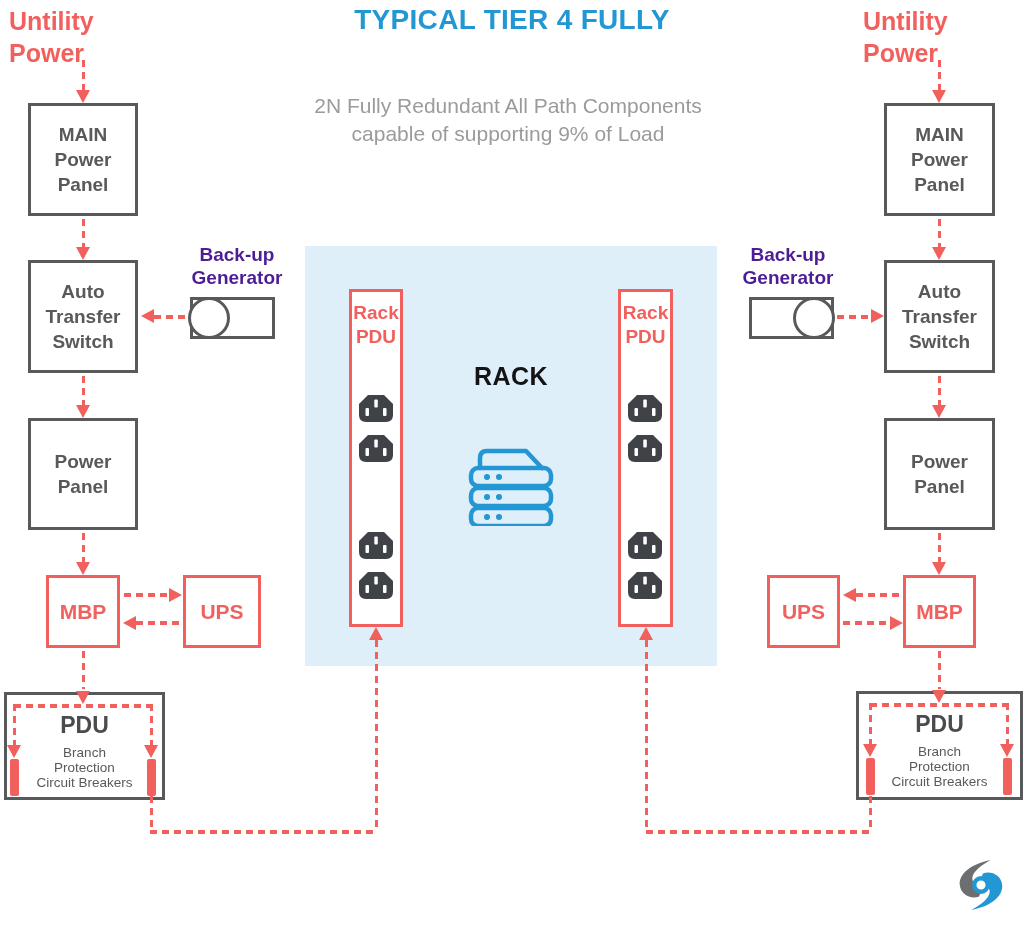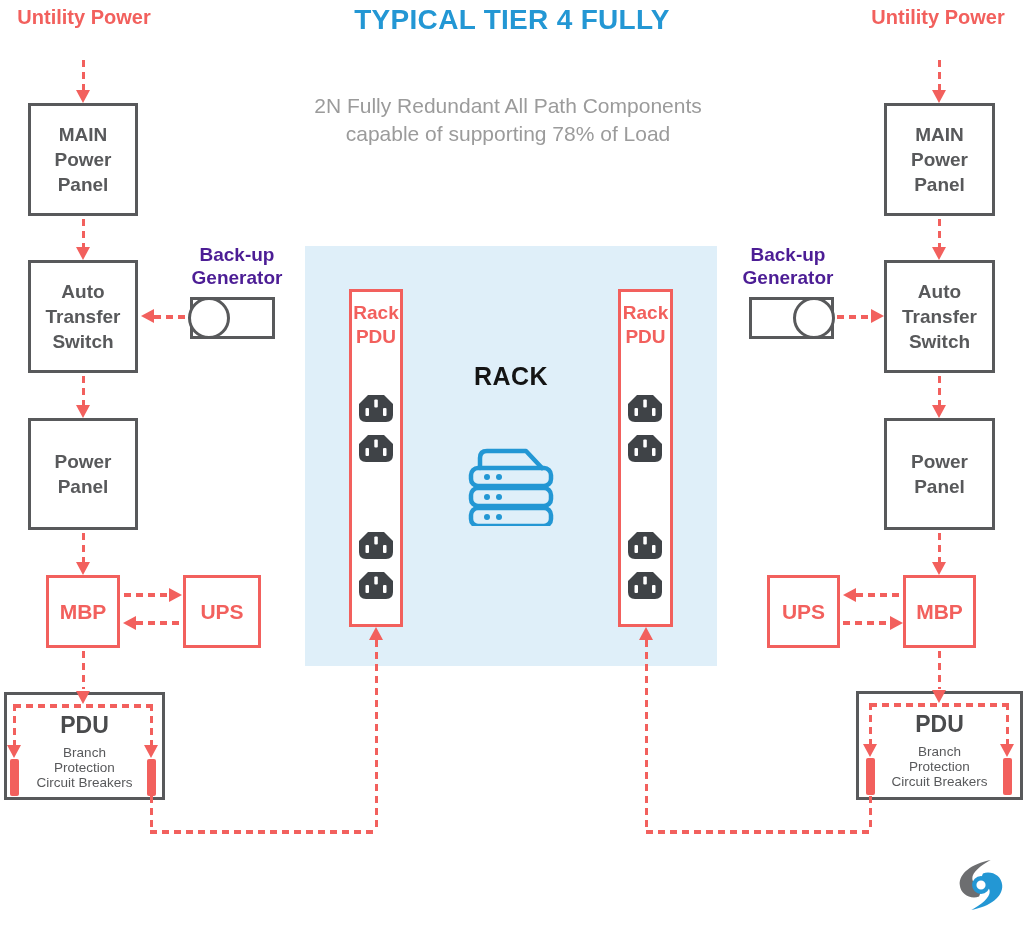--- a/index.html
+++ b/index.html
@@ -25,22 +25,22 @@
   .ah.up   {border-left:7px solid transparent;border-right:7px solid transparent;border-bottom:13px solid #F2605D;}
   .ah.left {border-top:7px solid transparent;border-bottom:7px solid transparent;border-right:13px solid #F2605D;}
   .ah.right{border-top:7px solid transparent;border-bottom:7px solid transparent;border-left:13px solid #F2605D;}
 
   .bar{position:absolute;width:9px;height:37px;background:#F2605D;border-radius:2px;}
 
   .title{position:absolute;left:0;width:1024px;text-align:center;color:#2397D4;
          font-weight:800;font-size:28px;line-height:1.24;letter-spacing:.3px;}
   .subtitle{position:absolute;left:0;width:1016px;text-align:center;color:#9B9B9B;
             font-weight:400;font-size:21px;line-height:1.32;}
-  .grid-label{position:absolute;color:#F2605D;font-weight:700;font-size:20px;
-              text-align:center;line-height:1.28;}
+  .grid-label{position:absolute;color:#F2605D;font-weight:700;font-size:25px;
+              line-height:1.28;}
   .gen-label{position:absolute;color:#4c1d95;font-weight:700;font-size:19px;
              text-align:center;line-height:1.22;}
   .gen-rect{position:absolute;box-sizing:border-box;width:85px;height:42px;
             border:3px solid #58595B;background:#fff;}
   .gen-circle{position:absolute;box-sizing:border-box;width:42px;height:42px;border-radius:50%;
               border:3px solid #58595B;background:#fff;}
 
   .rack-area{position:absolute;left:305px;top:246px;width:412px;height:420px;background:#DFEFF9;}
   .rack-title{position:absolute;left:451px;top:362px;width:120px;text-align:center;
               color:#141414;font-weight:800;font-size:25px;letter-spacing:.5px;}
@@ -59,21 +59,21 @@
 </head>
 <body>
 
 <div id="canvas">
 
   <div class="title" style="top:3px;">
     <span style="display:block">TYPICAL TIER 4 FULLY</span>
   </div>
   <div class="subtitle" style="top:92px;">
     <span style="display:block">2N Fully Redundant All Path Components</span>
-    <span style="display:block">capable of supporting 78% of Load</span>
+    <span style="display:block">capable of supporting 9% of Load</span>
   </div>
 
   <div class="grid-label" style="left:9px;top:5px;width:150px;">
     <span style="display:block">Untility Power</span>
   </div>
   <div class="grid-label" style="left:863px;top:5px;width:150px;">
     <span style="display:block">Untility Power</span>
   </div>
 
   <div class="rack-area"></div>

